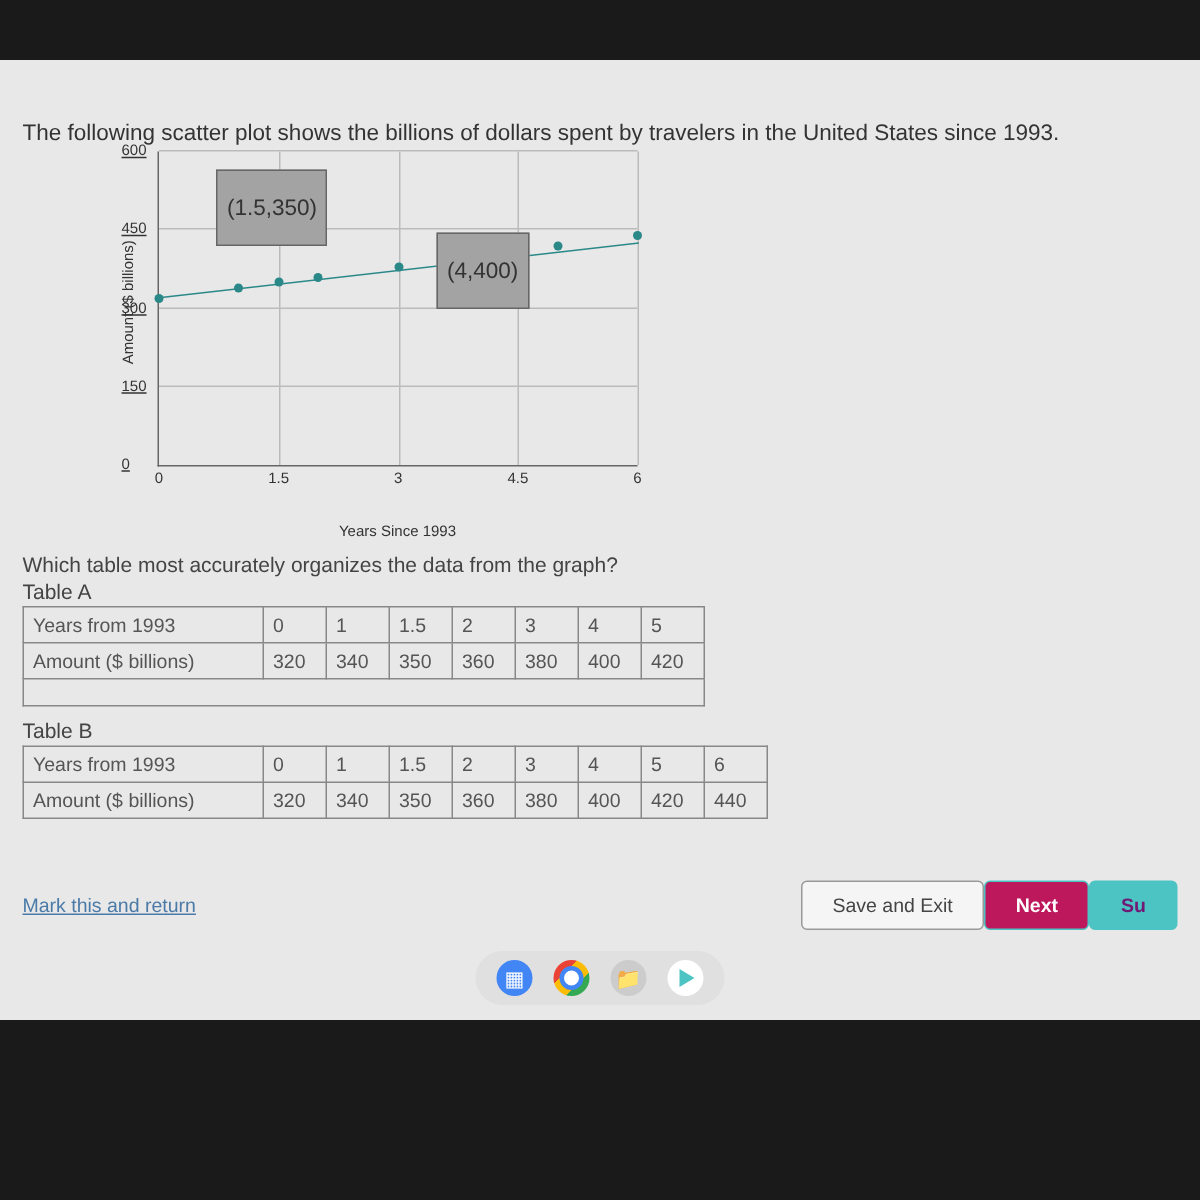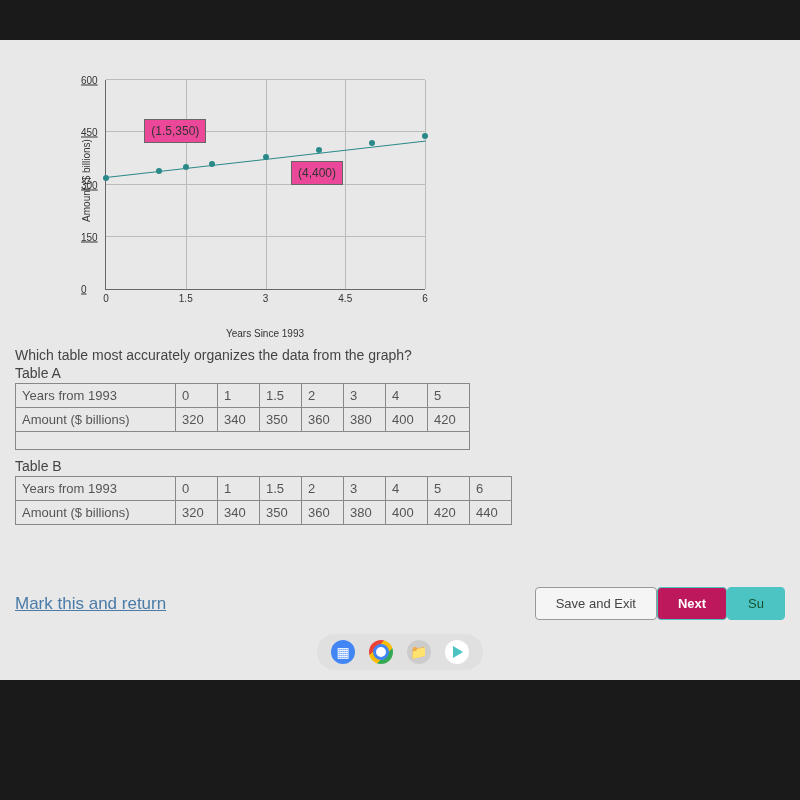--- a/index.html
+++ b/index.html
@@ -65,23 +65,23 @@
       font-size: 10px;
       color: #333;
       margin-top: 18px;
       margin-left: 20px;
     }
     .point { position: absolute; width: 6px; height: 6px; border-radius: 50%; background: #2a8888; transform: translate(-50%, 50%); }
     .trend { position: absolute; height: 1px; background: #2a8888; transform-origin: left center; }
     .annotation {
       position: absolute;
       border: 1px solid #666;
-      background: #ec4899;
-      padding: 4px 6px;
-      font-size: 12px;
+      background: #a3a3a3;
+      padding: 16px 6px;
+      font-size: 15px;
       color: #333;
     }
     .sub-question {
       font-size: 14px;
       color: #444;
       margin-top: 8px;
       margin-bottom: 2px;
     }
     .table-label {
       font-size: 14px;
@@ -105,35 +105,35 @@
       position: absolute;
       bottom: 60px;
       left: 15px;
       right: 15px;
       display: flex;
       justify-content: space-between;
       align-items: center;
     }
     .mark-link {
       color: #4a7ba8;
-      font-size: 17px;
+      font-size: 13px;
       text-decoration: underline;
       cursor: pointer;
     }
     .btn-group { display: flex; gap: 0; }
     .btn {
       padding: 8px 20px;
       font-size: 13px;
       border-radius: 4px;
       border: 1px solid #999;
       cursor: pointer;
     }
     .btn-save { background: #f5f5f5; color: #444; }
     .btn-next { background: #be185d; color: #fff; border-color: #4dc4c4; font-weight: bold; }
-    .btn-submit { background: #4dc4c4; color: #14532d; border-color: #4dc4c4; }
+    .btn-submit { background: #4dc4c4; color: #701a75; border-color: #4dc4c4; font-weight: bold; }
     .taskbar {
       position: absolute;
       bottom: 10px;
       left: 50%;
       transform: translateX(-50%);
       background: #e0e0e0;
       border-radius: 20px;
       padding: 6px 14px;
       display: flex;
       gap: 14px;
@@ -151,20 +151,21 @@
     .tb-chrome { background: linear-gradient(135deg, #ea4335 33%, #fbbc05 33% 66%, #34a853 66%); position: relative; }
     .tb-chrome::after { content: ''; position: absolute; width: 10px; height: 10px; background: #fff; border-radius: 50%; border: 3px solid #4285f4; }
     .tb-gray { background: #ccc; }
     .tb-play { background: #fff; display:flex; align-items:center; justify-content:center; }
     .tb-play-tri { width:0; height:0; border-left:10px solid #4dc4c4; border-top:6px solid transparent; border-bottom:6px solid transparent; margin-left:2px; }
   </style>
 </head>
 <body>
 
 <div class="laptop-frame">
+  <div class="question-text">The following scatter plot shows the billions of dollars spent by travelers in the United States since 1993.</div>
 
   <div class="chart-container">
     <div class="chart-area">
       <div class="y-label">Amount
 ($
 billions)</div>
       <div class="plot">
         <div class="grid-h" style="bottom:25%"></div>
         <div class="grid-h" style="bottom:50%"></div>
         <div class="grid-h" style="bottom:75%"></div>

